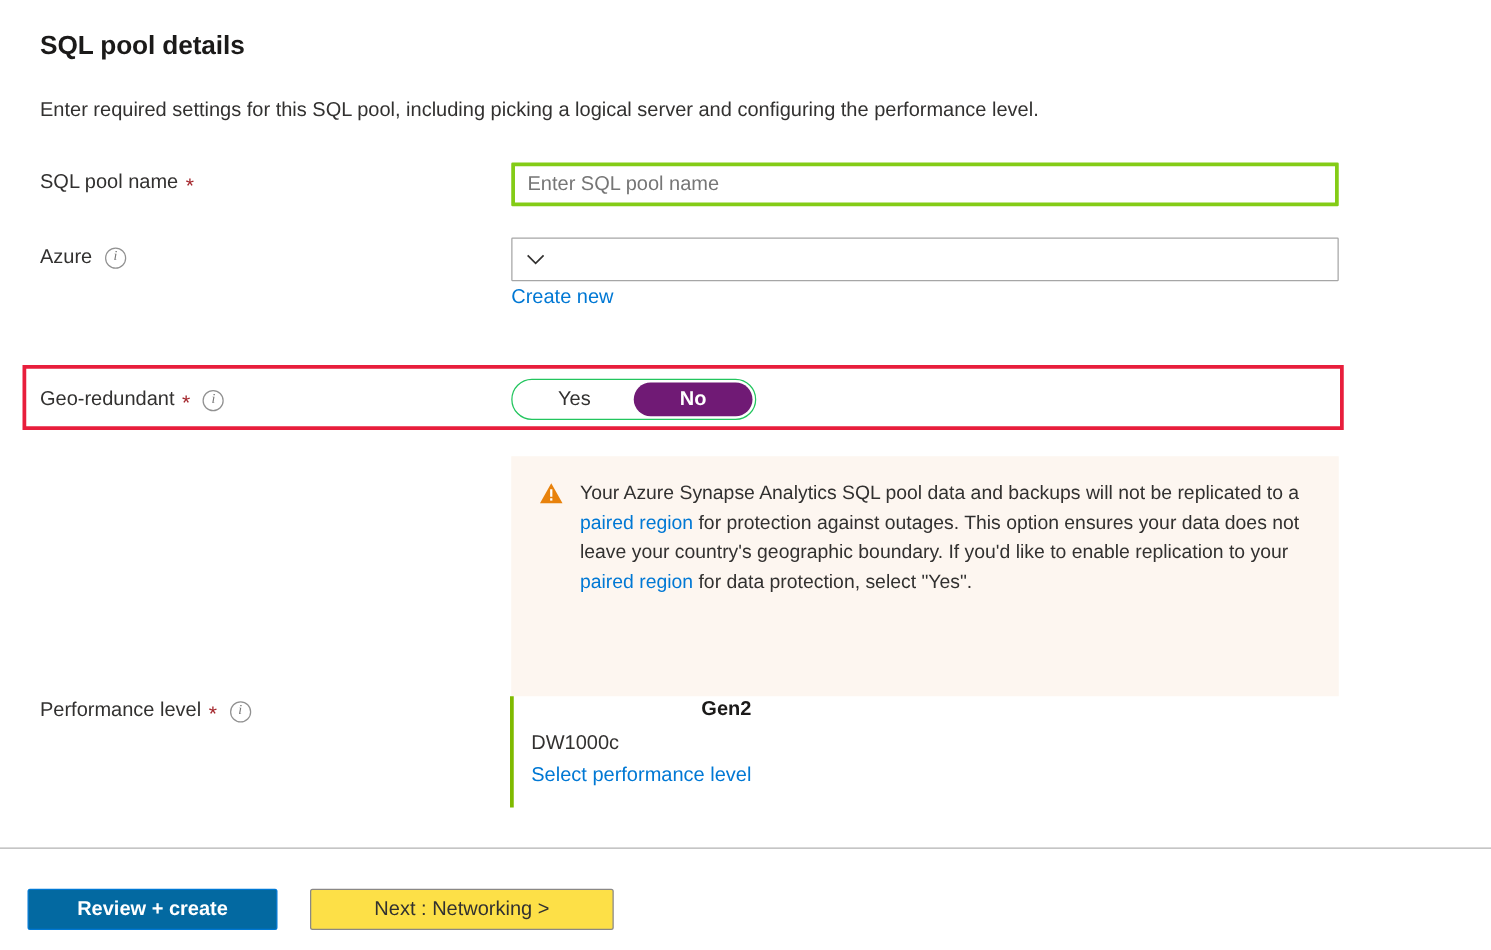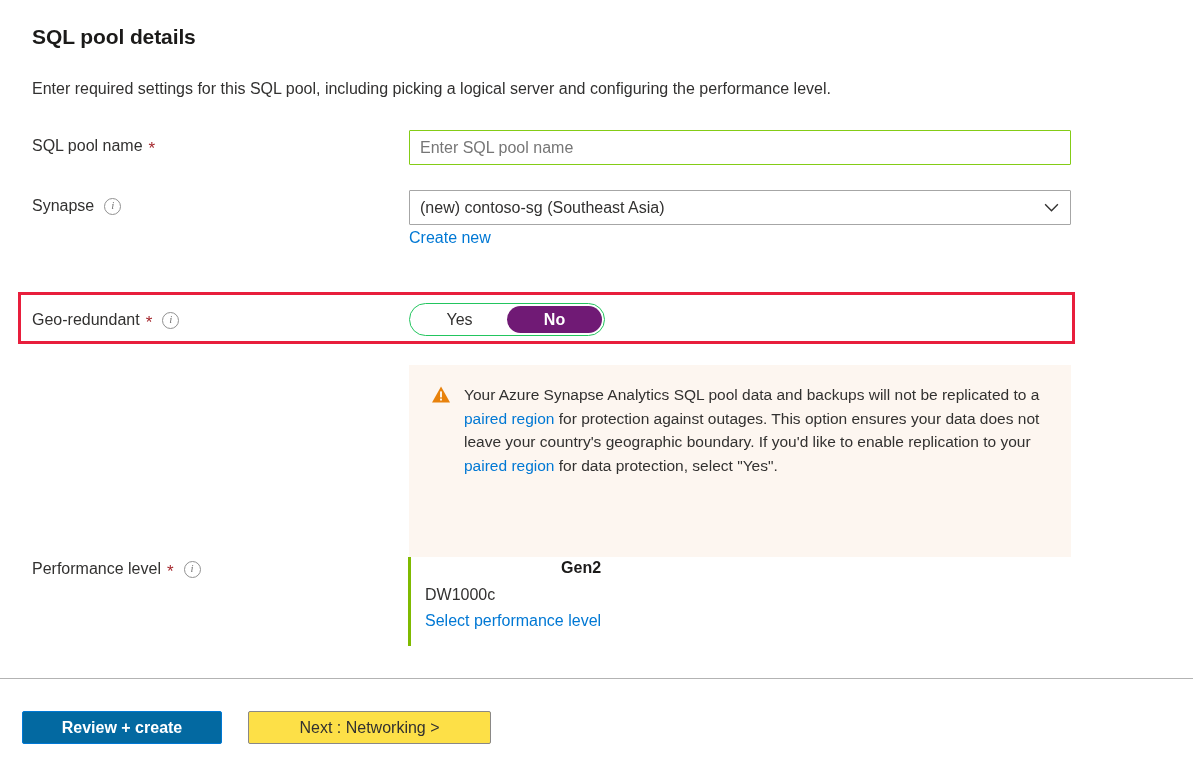--- a/index.html
+++ b/index.html
@@ -77,21 +77,21 @@
   .info-icon span { position: relative; top: -0.5px; }
 
   
   .text-input {
     position: absolute;
     left: 409px;
     top: 130px;
     width: 662px;
     height: 35px;
     box-sizing: border-box;
-    border: 1px solid #84cc16;
+    border: 3px solid #84cc16;
     background: #ffffff;
     font-family: "Liberation Sans", sans-serif;
     font-size: 16px;
     color: #323130;
     padding: 0 10px;
     border-radius: 1px;
     outline: none;
   }
   .text-input::placeholder { color: #767676; opacity: 1; }
 
@@ -283,27 +283,26 @@
   <div class="section-title">SQL pool details</div>
   <div class="section-desc">Enter required settings for this SQL pool, including picking a logical server and configuring the performance level.</div>
 
   <div class="field-label" style="left:32px; top:137px;">
     <span>SQL pool name</span>
     <span class="req-star">*</span>
   </div>
   <input class="text-input" type="text" placeholder="Enter SQL pool name" style="">
 
   <div class="field-label" style="left:32px; top:197px;">
-    <span>Synapse</span>
+    <span>Azure</span>
     <span class="info-icon">
         <span>i</span>
       </span>
   </div>
   <div class="dropdown">
-    <div class="dropdown-value">(new) contoso-sg (Southeast Asia)</div>
     <svg class="chevron" viewBox="0 0 16 16">
       <path d="M2 5 L8 11 L14 5" fill="none" stroke="currentColor" stroke-width="1.3"></path>
     </svg>
   </div>
   <a class="link create-new">Create new</a>
 
   <div class="field-label" style="left:32px; top:311px;">
     <span>Geo-redundant</span>
     <span class="req-star">*</span>
     <span class="info-icon">

